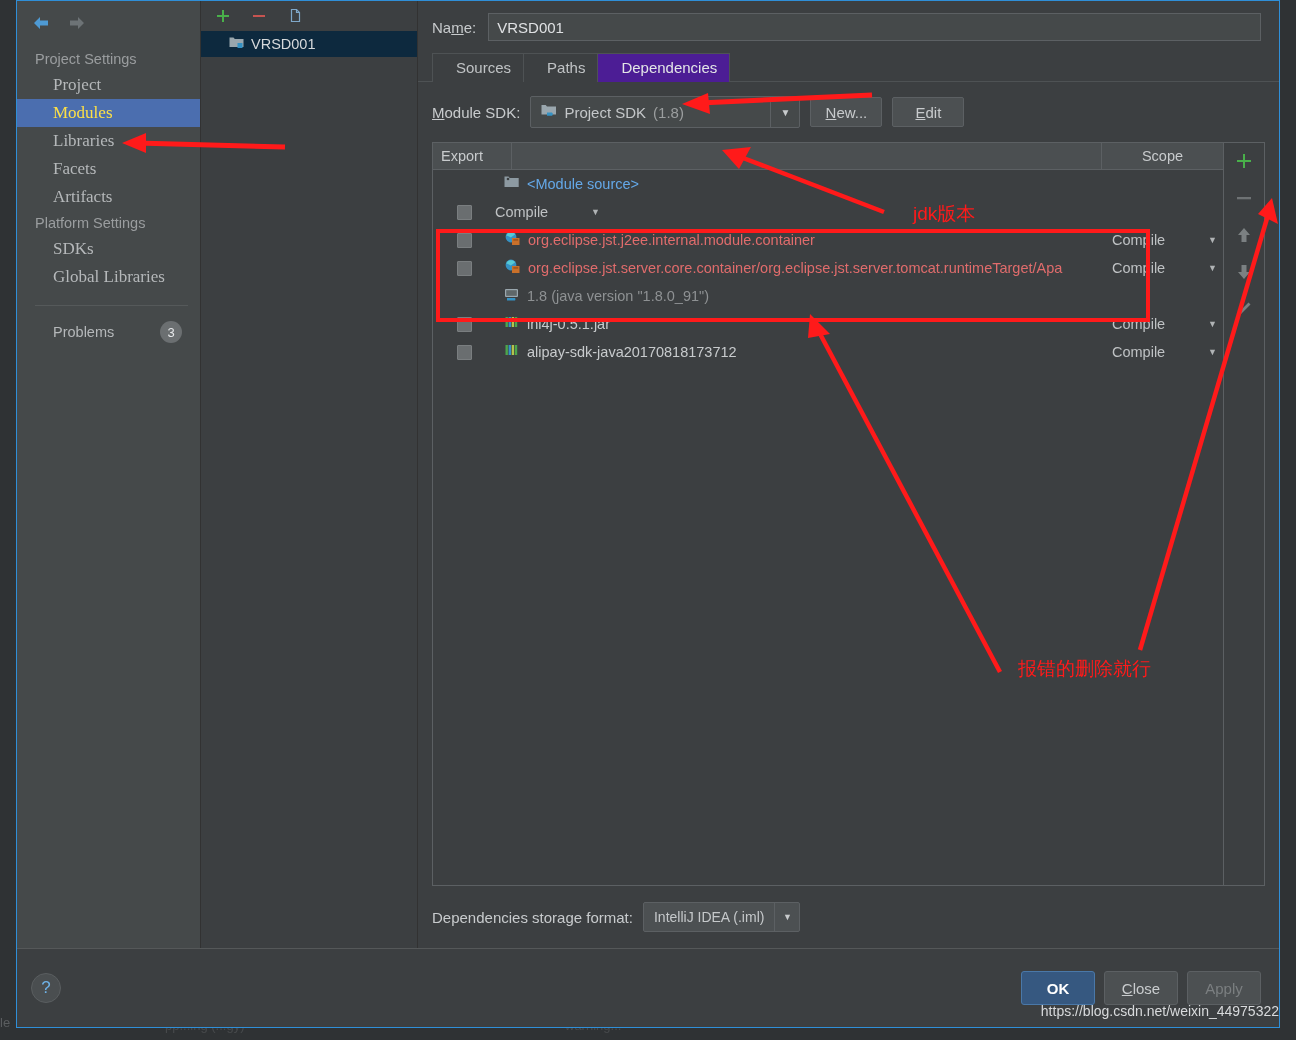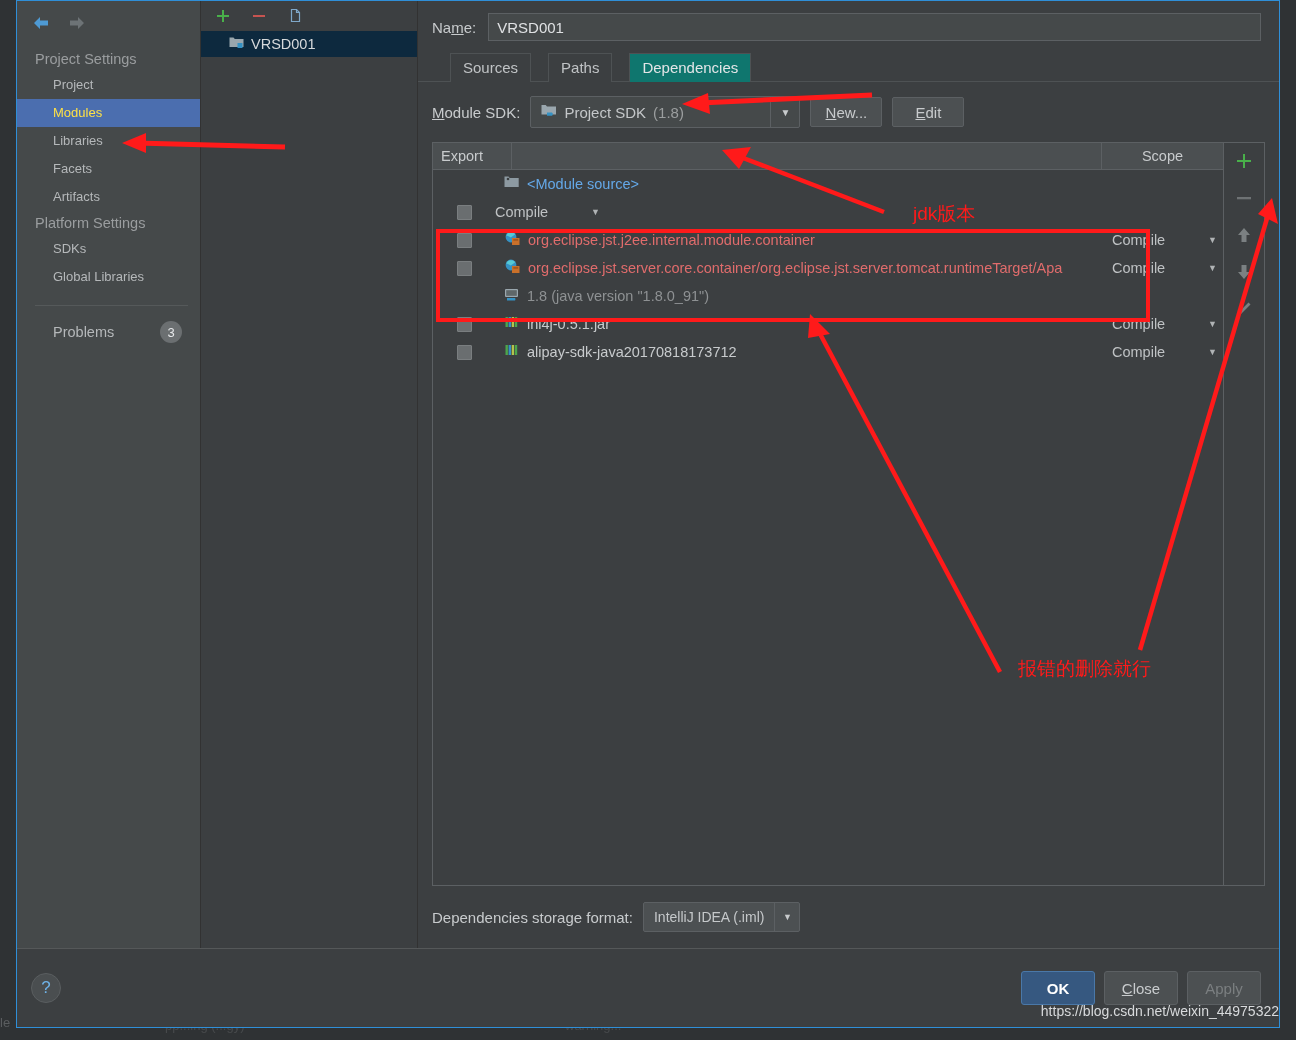--- a/index.html
+++ b/index.html
@@ -120,24 +120,25 @@
   .arrow-btn svg { display: block; }
 
   .sb-group {
     color: #9a9d9f;
     font-size: 14.5px;
     font-weight: normal;
     padding: 4px 0 4px 18px;
   }
   .sb-item {
     color: #b5b8ba;
-    font-size: 13px;
+    font-size: 17px;
     padding: 4px 0 4px 36px;
     cursor: pointer;
     line-height: 20px;
+    font-family: Liberation Serif, serif;
   }
   .sb-item.selected {
     background: #4b6eaf;
     color: #fde047;
   }
   .sb-sep {
     height: 1px;
     background: #55595a;
     margin: 14px 12px 12px 18px;
   }
@@ -218,32 +219,31 @@
   }
 
   .tabs {
     display: flex;
     margin: 12px 0 0 14px;
     align-items: flex-end;
     position: relative;
     z-index: 2;
   }
   .tab {
-    padding: 5px 12px 6px 12px;
+    padding: 5px 12px 6px 23px;
     font-size: 15px;
     color: #c0c3c5;
     background: #3c3f41;
     border: 1px solid #4e5254;
     border-bottom: none;
     cursor: pointer;
     margin-right: -1px;
-    margin-left: 18px;
   }
   .tab.active {
-    background: #0f766e;
+    background: #4c1d95;
     color: #e3e5e7;
   }
   .tabs-underline {
     height: 1px;
     background: #4e5254;
     margin-top: -1px;
   }
 
   .sdk-row {
     display: flex;

